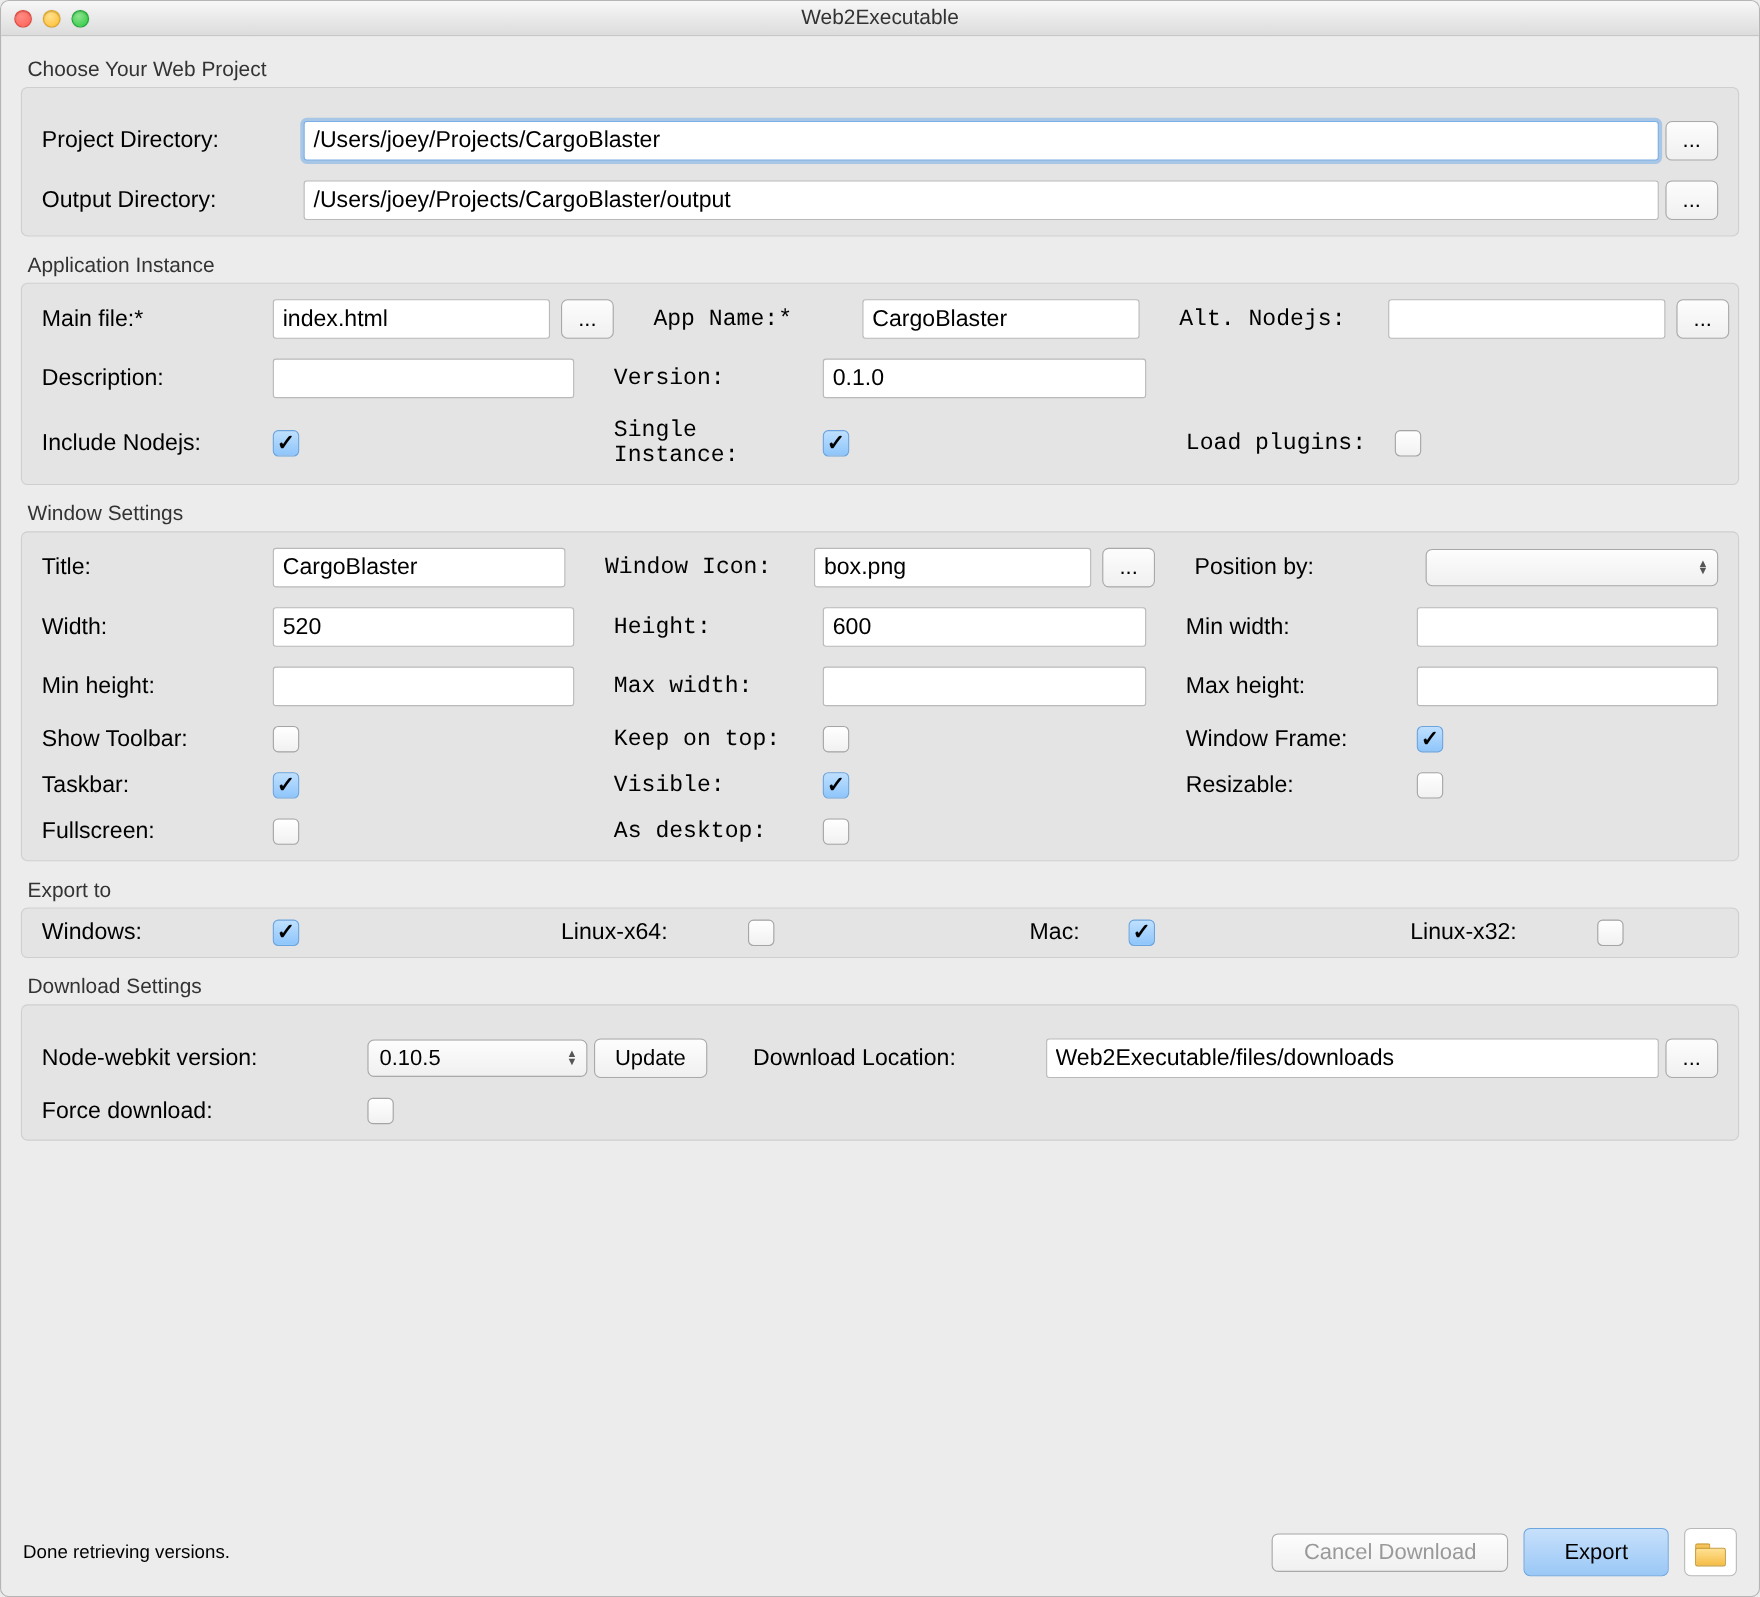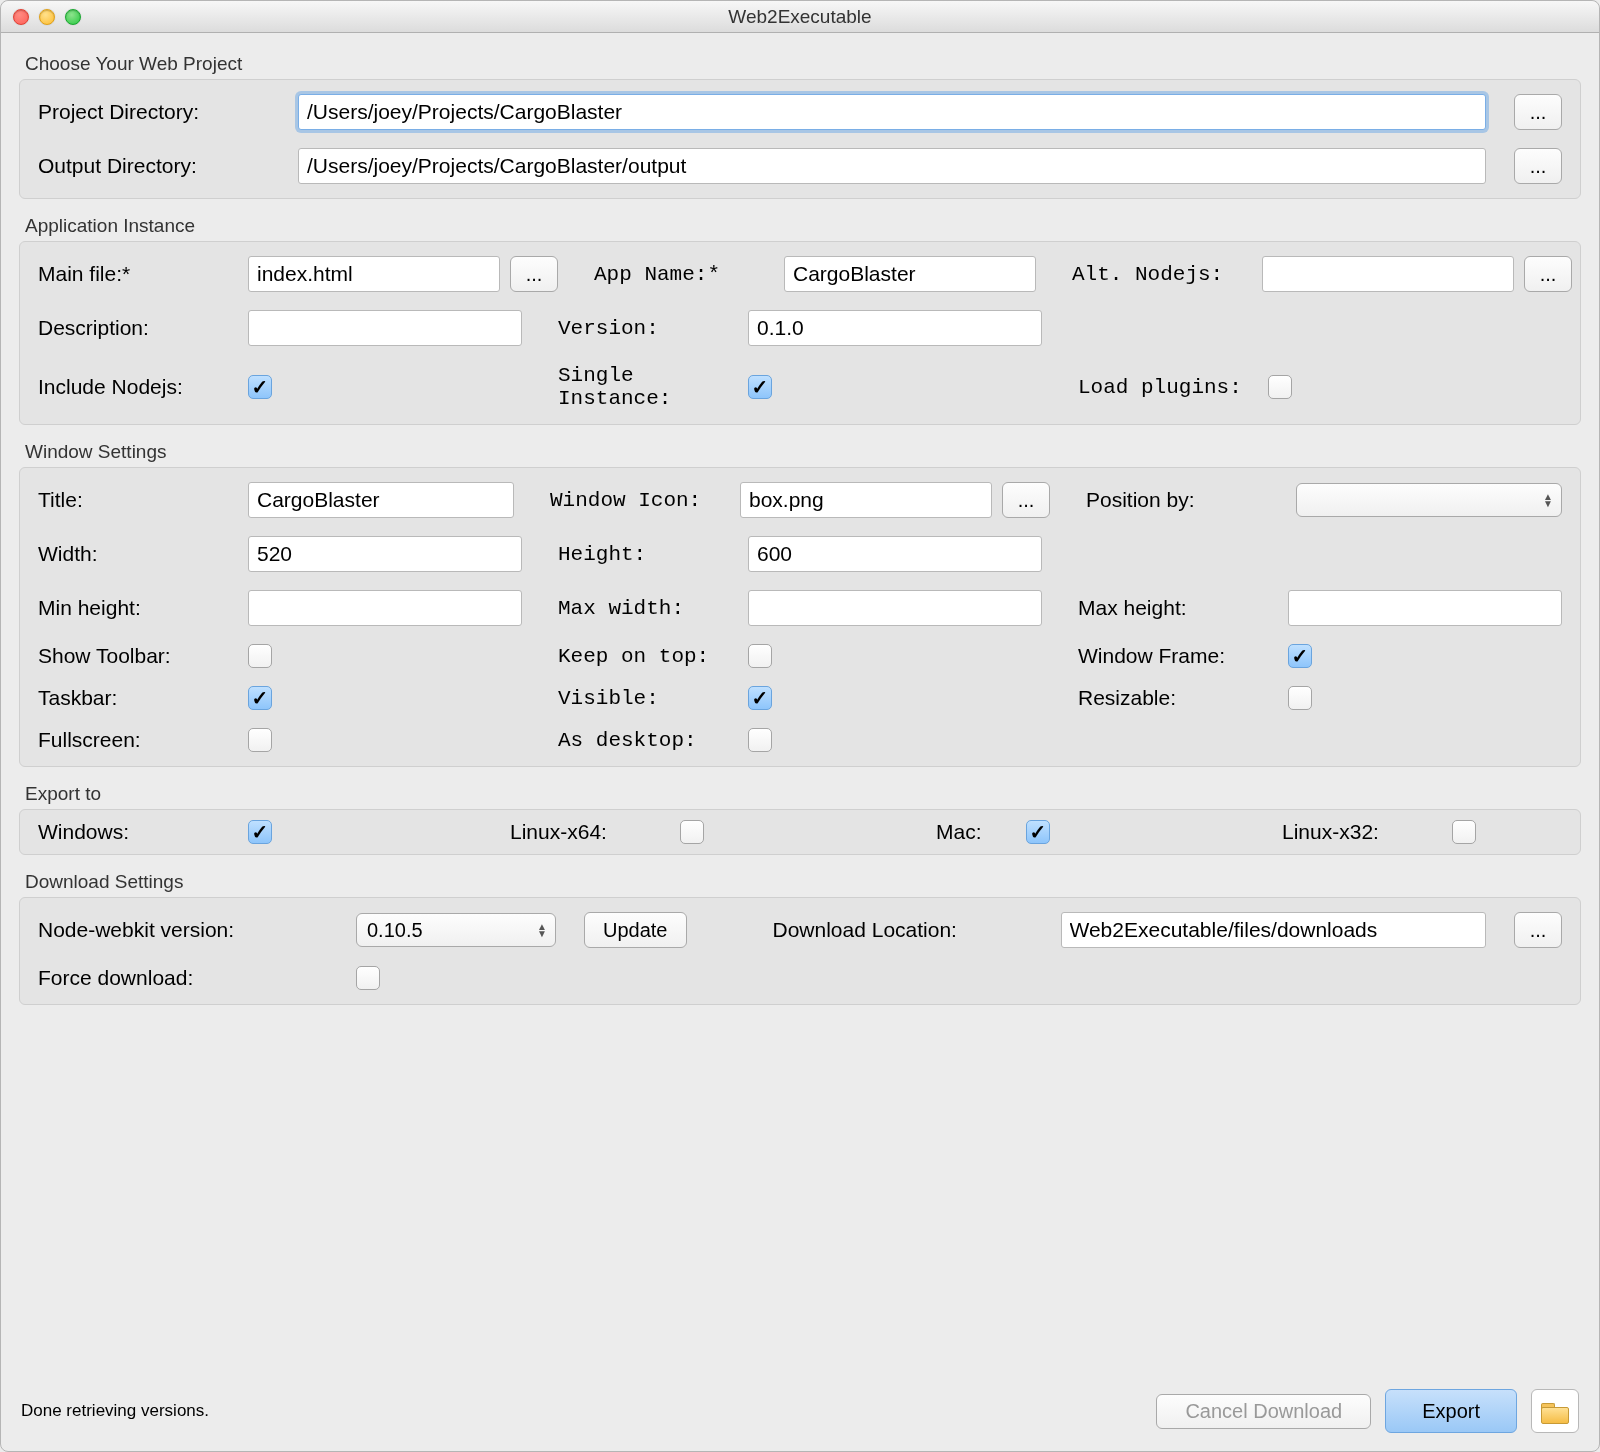--- a/index.html
+++ b/index.html
@@ -64,22 +64,23 @@
   .group-body {
     background: #e4e4e4;
     border: 1px solid #cfcfcf;
     border-radius: 6px;
     padding: 14px 18px;
   }
   
   .row {
     display: flex;
     align-items: center;
-    gap: 28px;
+    gap: 6px;
     margin-bottom: 18px;
+    margin-top: 16px;
   }
   .row:last-child { margin-bottom: 0; }
   .row3 {
     display: grid;
     grid-template-columns: 1fr 1fr 1fr;
     column-gap: 36px;
     margin-bottom: 18px;
   }
   .row3:last-child { margin-bottom: 0; }
   .field {
@@ -322,20 +323,24 @@
       </div>
       <div class="row3">
         <div class="field">
           <div class="label">Width:</div>
           <input type="text" value="520" style="">
         </div>
         <div class="field">
           <div class="label label-narrow">Height:</div>
           <input type="text" value="600" style="">
         </div>
+        <div class="field">
+          <div class="label">Min width:</div>
+          <input type="text" value="" style="">
+        </div>
       </div>
       <div class="row3">
         <div class="field">
           <div class="label">Min height:</div>
           <input type="text" value="" style="">
         </div>
         <div class="field">
           <div class="label label-narrow">Max width:</div>
           <input type="text" value="" style="">
         </div>

